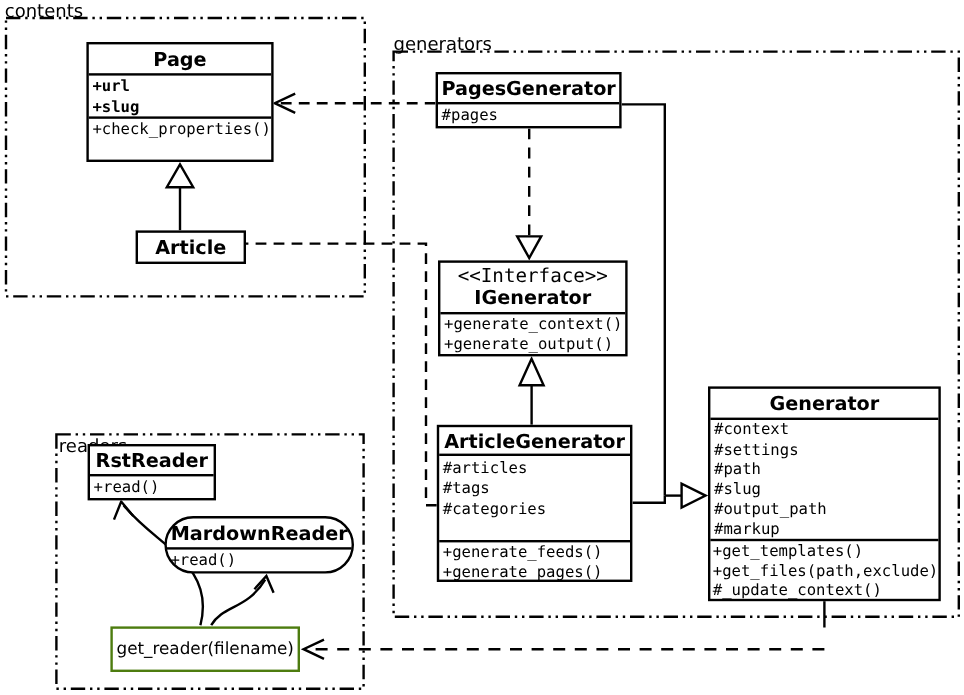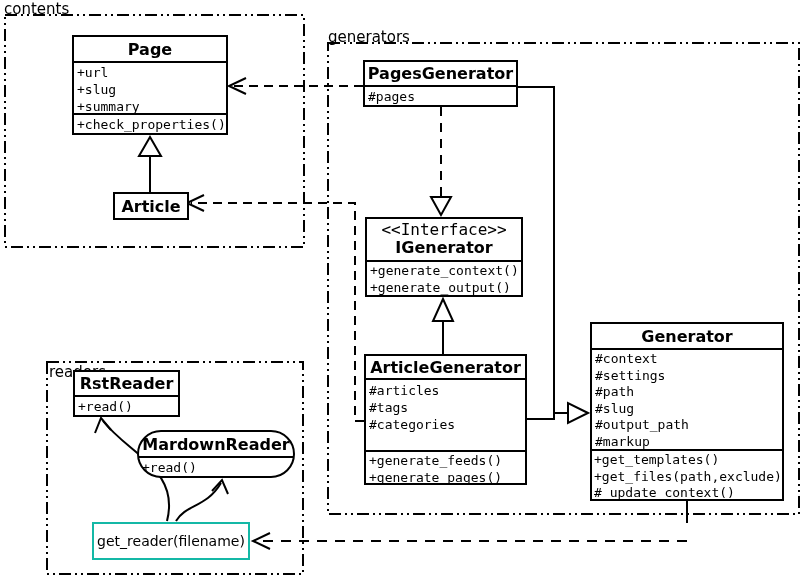--- a/index.html
+++ b/index.html
@@ -9,21 +9,21 @@
   .pkg-label{position:absolute;font-size:15px;line-height:16px;color:#000000;}
   .uml-class{position:absolute;background:#ffffff;border:2px solid #000;box-sizing:border-box;}
   .uml-title{font-weight:bold;font-size:16px;text-align:center;display:flex;
              align-items:center;justify-content:center;box-sizing:border-box;overflow:hidden;white-space:nowrap;}
   .uml-comp{border-top:2px solid #000;box-sizing:border-box;padding:1px 0 0 3px;overflow:hidden;}
   .mono{font-family:"DejaVu Sans Mono", monospace;font-size:13px;line-height:17px;white-space:pre;}
   .mono-tight{font-family:"DejaVu Sans Mono", monospace;font-size:13px;line-height:16.5px;white-space:pre;}
   .stereotype{font-family:"DejaVu Sans Mono", monospace;font-weight:normal;font-size:16px;line-height:16px;}
   .iface-title{font-weight:bold;font-size:16px;line-height:20px;}
   .center-col{display:flex;flex-direction:column;align-items:center;justify-content:center;}
-  .plain-box{position:absolute;background:#ffffff;border:2px solid #14b8a6;box-sizing:border-box;
+  .plain-box{position:absolute;background:#ffffff;border:2px solid #4d7c0f;box-sizing:border-box;
              display:flex;align-items:center;justify-content:center;font-size:14px;}
 </style>
 </head>
 <body>
 
 <div class="stage">
 
   <svg width="803" height="579" viewBox="0 0 803 579">
 
     <rect x="5" y="15" width="299" height="232" fill="none" stroke="#000" stroke-width="2" stroke-dasharray="12 4 2 4 2 4"></rect>
@@ -78,31 +78,31 @@
       <polyline points="212,491 222,480 228,494" fill="none" stroke="#000" stroke-width="2"></polyline>
     </g>
   </svg>
 
   <div class="pkg-label" style="left:4px;top:1px;">contents</div>
   <div class="pkg-label" style="left:328px;top:29px;">generators</div>
   <div class="pkg-label" style="left:49px;top:364px;">readers</div>
 
   <div class="uml-class" style="left:72px;top:35px;width:156px;height:100px;">
     <div class="uml-title" style="height:24px;">Page</div>
-    <div class="uml-comp" style="height:52px;">
+    <div class="uml-comp" style="height:36px;font-weight:bold;">
       <div class="mono">+url</div>
       <div class="mono">+slug</div>
       <div class="mono">+summary</div>
     </div>
     <div class="uml-comp" style="height:22px;">
       <div class="mono">+check_properties()</div>
     </div>
   </div>
 
-  <div class="uml-class" style="left:113px;top:192px;width:76px;height:28px;">
+  <div class="uml-class" style="left:113px;top:192px;width:92px;height:28px;">
     <div class="uml-title" style="height:24px;">Article</div>
   </div>
 
   <div class="uml-class" style="left:363px;top:60px;width:155px;height:47px;">
     <div class="uml-title" style="height:23px;">PagesGenerator</div>
     <div class="uml-comp" style="height:22px;">
       <div class="mono">#pages</div>
     </div>
   </div>
 

